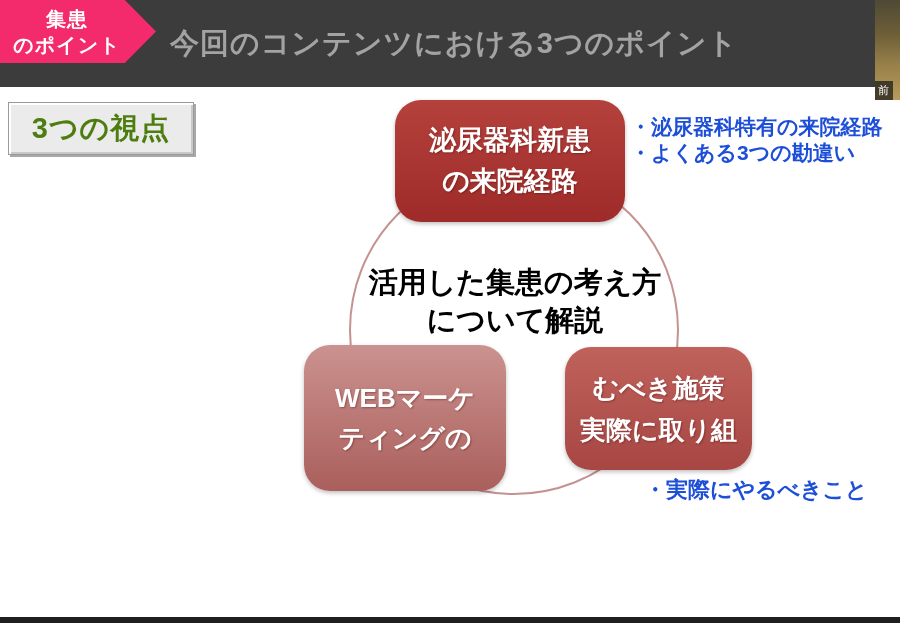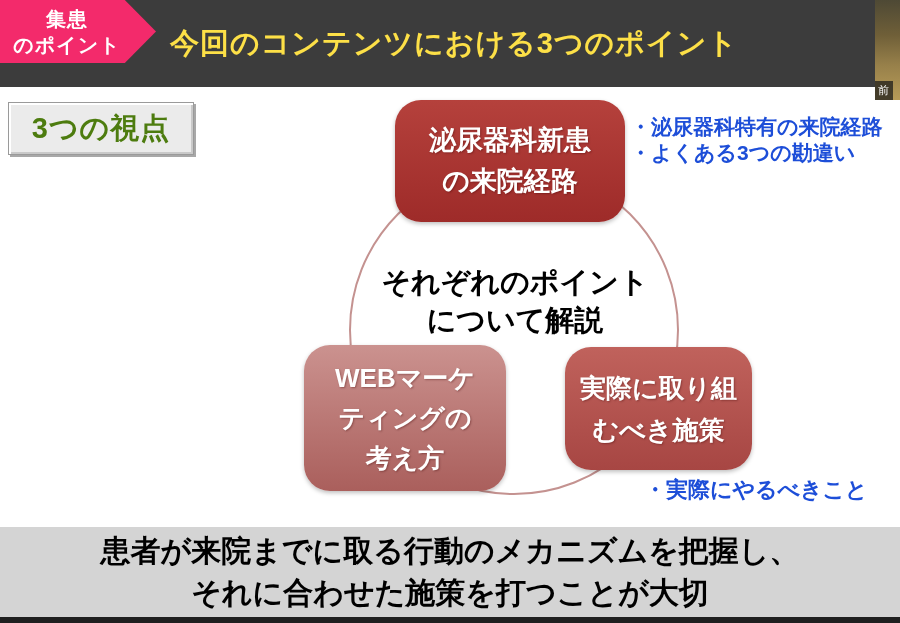--- a/index.html
+++ b/index.html
@@ -6,21 +6,21 @@
   .stage{
     position:relative;width:900px;height:623px;overflow:hidden;background:#ffffff;
     font-family:"Liberation Sans","DejaVu Sans",sans-serif;
   }
   
   .header{
     position:absolute;left:0;top:0;width:875px;height:87px;background:#3c3c3c;
     display:flex;align-items:center;
   }
   .header-title{
-    margin-left:170px;color:#fde047;font-size:29px;font-weight:bold;letter-spacing:1px;
+    margin-left:170px;color:#a3a3a3;font-size:29px;font-weight:bold;letter-spacing:1px;
   }
   .badge{
     position:absolute;left:0;top:0;width:156px;height:63px;background:#f32a6b;
     clip-path:polygon(0 0,80% 0,100% 50%,80% 100%,0 100%);
     display:flex;flex-direction:column;justify-content:center;align-items:center;
     padding-right:22px;box-sizing:border-box;z-index:5;
   }
   .badge div{color:#fff;font-weight:bold;font-size:20px;line-height:26px;letter-spacing:1px;}
   .video-strip{
     position:absolute;left:875px;top:0;width:25px;height:100px;
@@ -109,41 +109,36 @@
   <div class="circle"></div>
 
   <div class="node node-top">
     <div>泌尿器科新患</div>
     <div>の来院経路</div>
   </div>
 
   <div class="node node-bl">
     <div>WEBマーケ</div>
     <div>ティングの</div>
-    <div>考え方</div>
   </div>
 
   <div class="node node-br">
+    <div>むべき施策</div>
     <div>実際に取り組</div>
-    <div>むべき施策</div>
   </div>
 
   <div class="center-text">
-    <div>それぞれのポイント</div>
+    <div>活用した集患の考え方</div>
     <div>について解説</div>
   </div>
 
   <div class="anno anno-right">
     <div>・泌尿器科特有の来院経路</div>
     <div>・よくある3つの勘違い</div>
   </div>
 
 
   <div class="anno anno-bottom">・実際にやるべきこと</div>
 
-  <div class="footer">
-    <div>患者が来院までに取る行動のメカニズムを把握し、</div>
-    <div>それに合わせた施策を打つことが大切</div>
-  </div>
 
   <div class="bottom-strip"></div>
 
 </div>
 
 </body></html>

